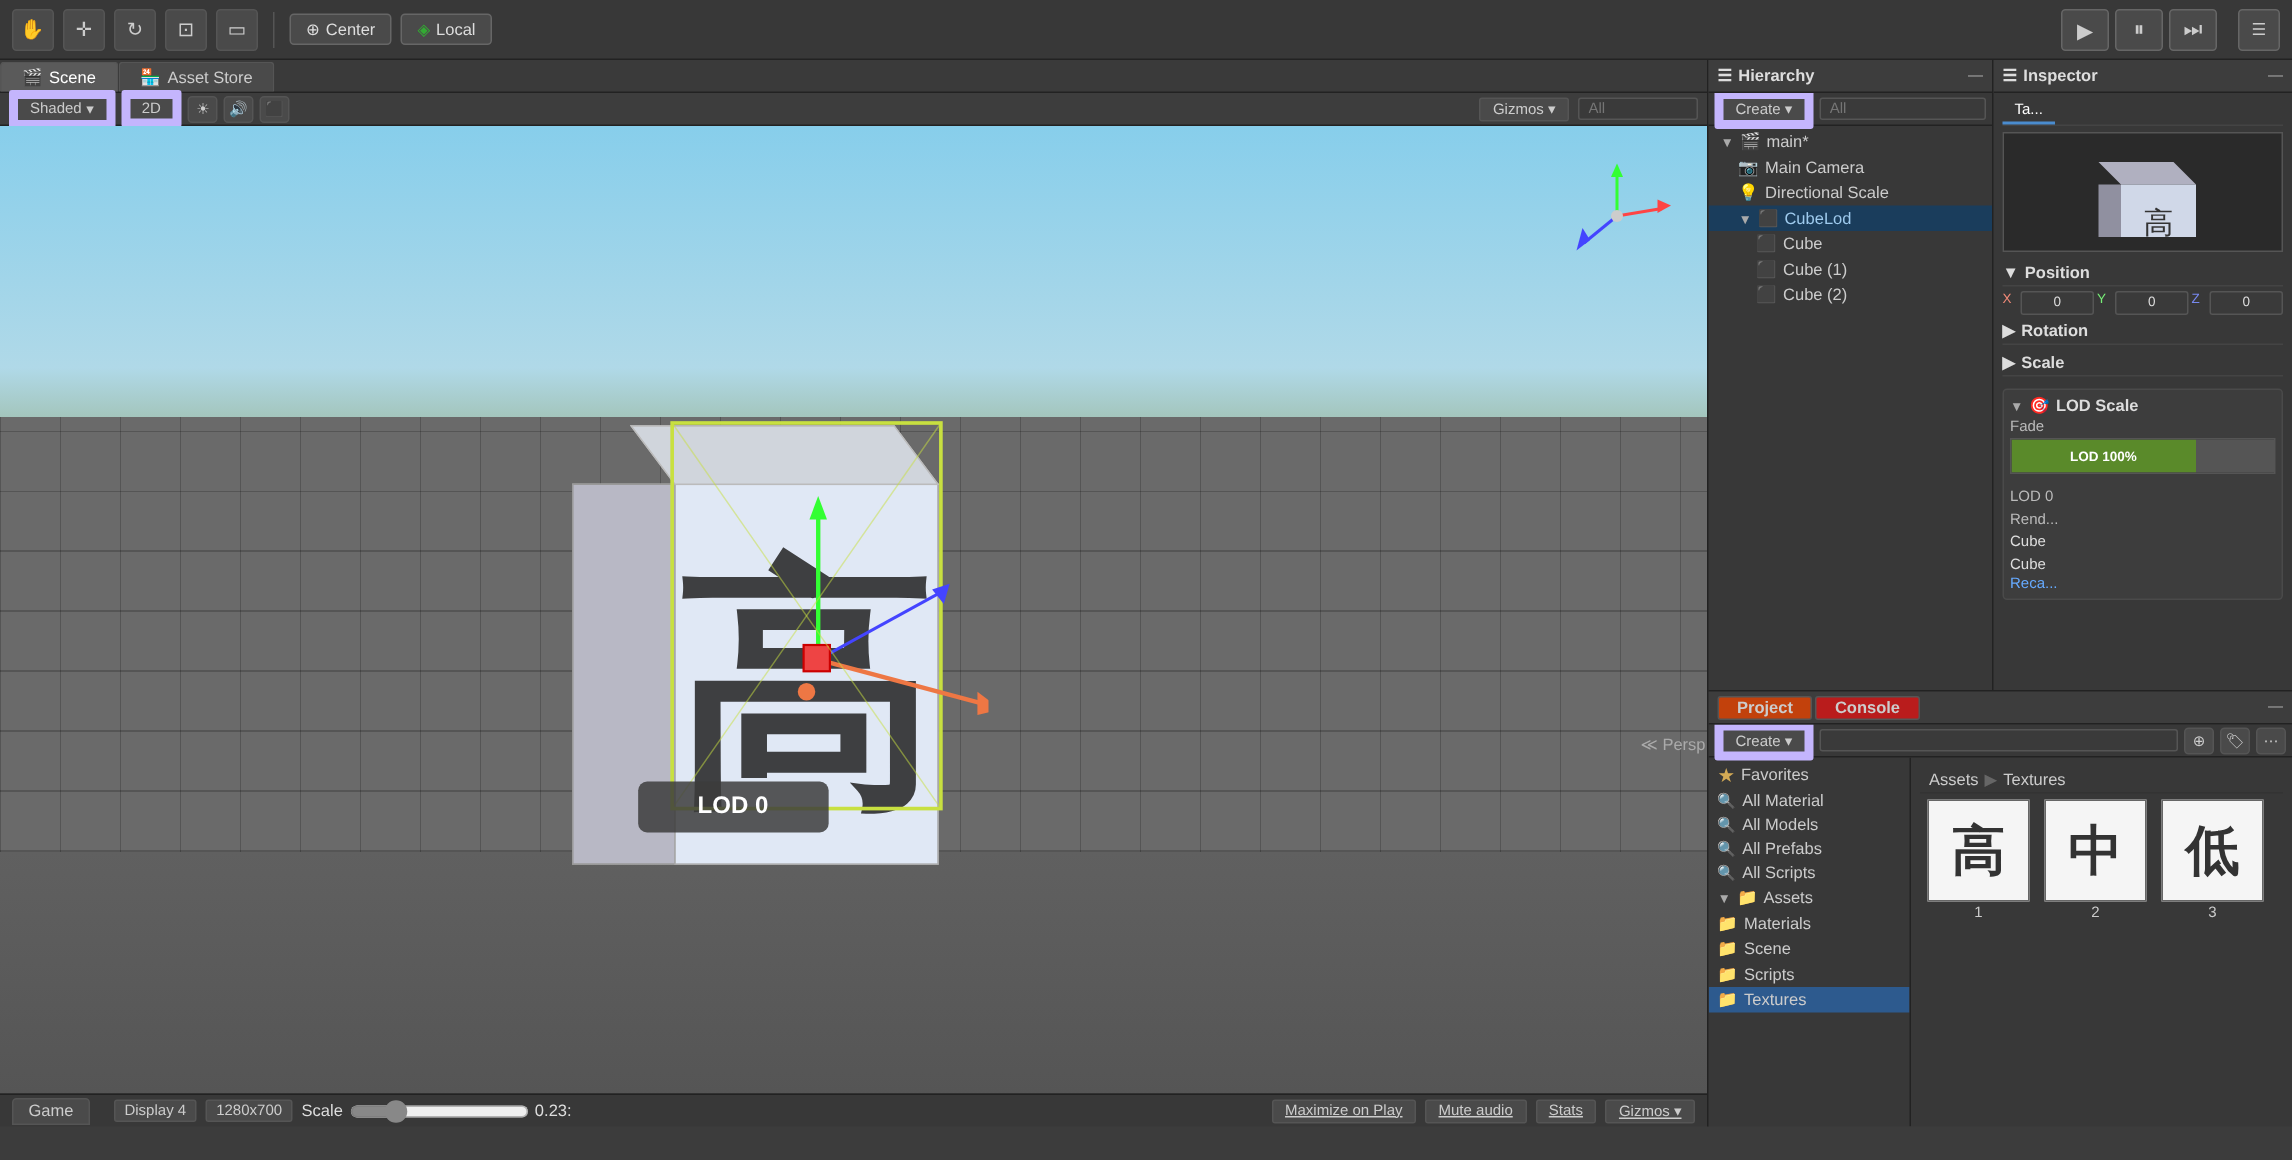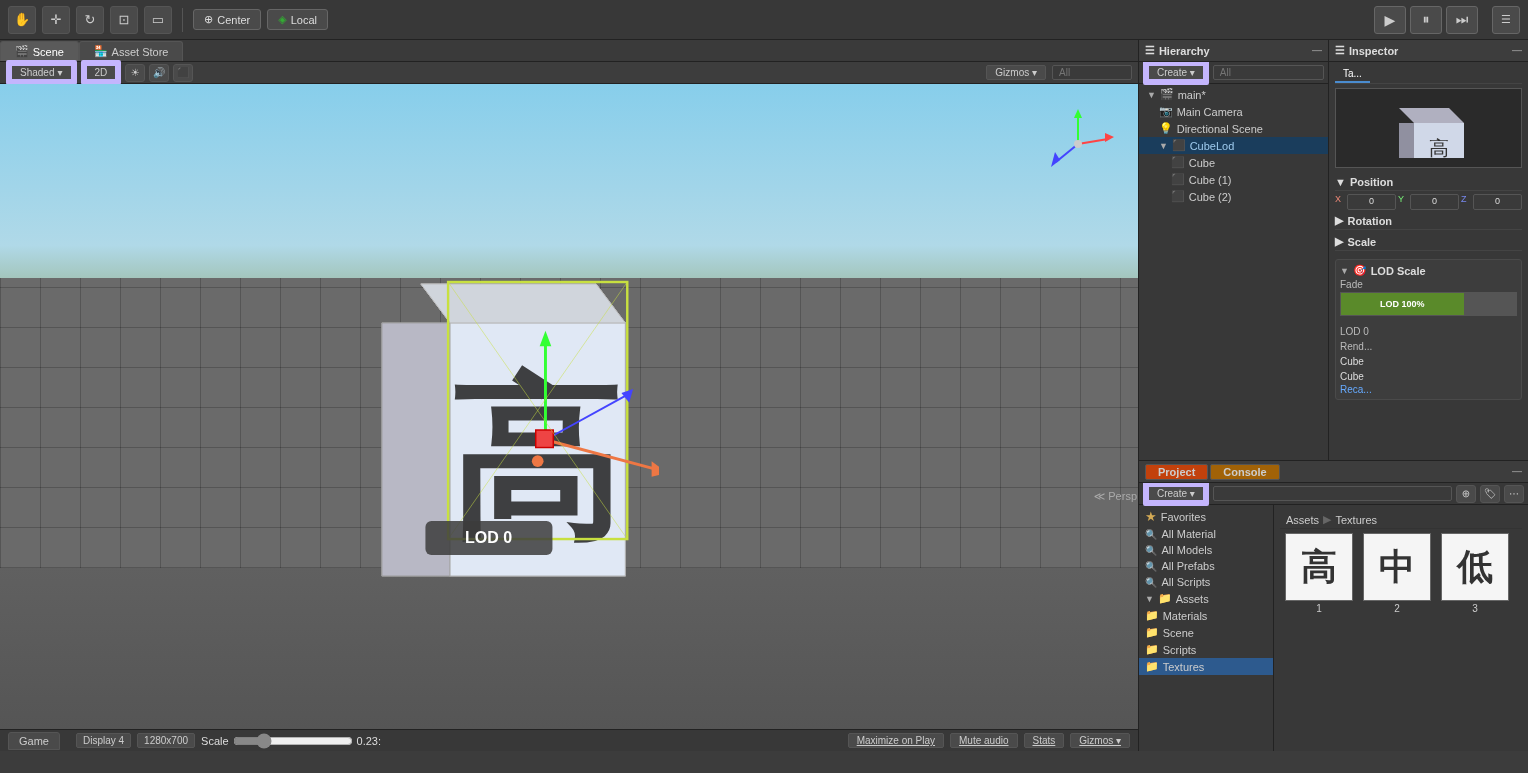--- a/index.html
+++ b/index.html
@@ -369,21 +369,21 @@
       gap: 4px;
       position: relative;
     }
     #project-tabs {
       display: flex;
       gap: 2px;
       align-items: center;
     }
     .project-tab {
       padding: 1px 12px;
-      background: #a16207;
+      background: #b91c1c;
       border: 1px solid #555;
       border-radius: 2px;
       font-size: 11px;
       color: #ccc;
       cursor: pointer;
     }
     .project-tab.active { background: #c2410c; }
     #project-toolbar {
       height: 22px;
       background: #383838;
@@ -751,21 +751,21 @@
             <span>main*</span>
           </div>
 
           <div class="tree-item tree-indent1">
             <span>📷</span>
             <span>Main Camera</span>
           </div>
 
           <div class="tree-item tree-indent1">
             <span>💡</span>
-            <span>Directional Scene</span>
+            <span>Directional Scale</span>
           </div>
 
           <div class="tree-item tree-indent1 highlighted">
             <span class="tree-arrow">▼</span>
             <span>⬛</span>
             <span>CubeLod</span>
           </div>
 
           <div class="tree-item tree-indent2">
             <span>⬛</span>

